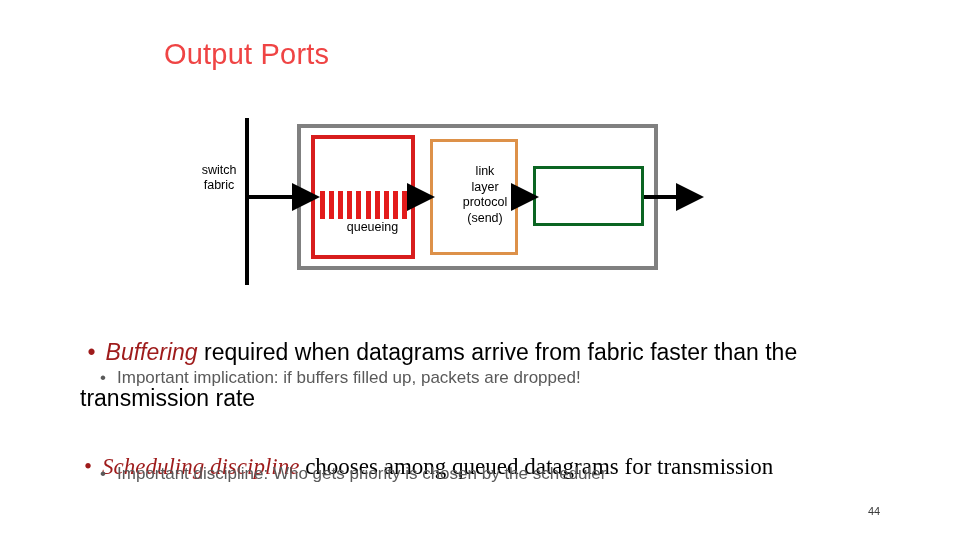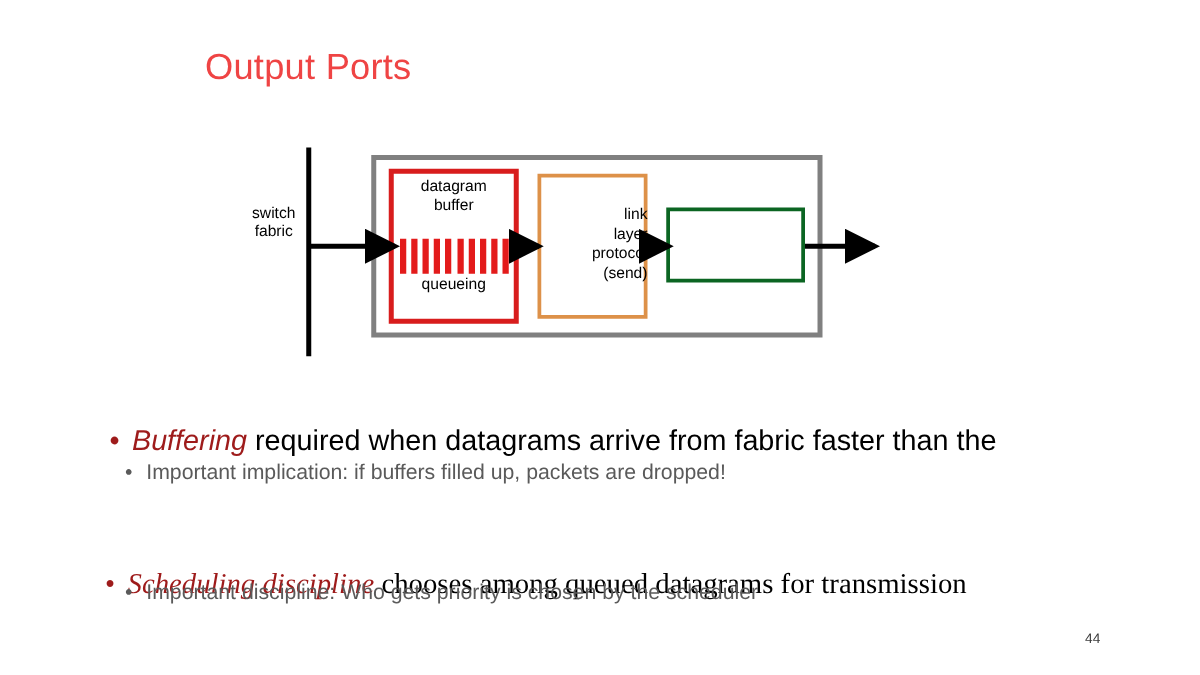--- a/index.html
+++ b/index.html
@@ -101,21 +101,21 @@
   }
   #queueing-bars .q-bar {
     width: 5px;
     height: 28px;
     background: #e31b1b;
   }
   #queueing-label {
     position: absolute;
     left: 311px;
     top: 220px;
-    width: 104px;
+    width: 123px;
     text-align: center;
     font-size: 12.5px;
     color: #000000;
   }
 
   
   #link-layer-box {
     position: absolute;
     left: 430px;
     top: 139px;
@@ -123,24 +123,25 @@
     height: 116px;
     border: 3px solid #dd9149;
     box-sizing: border-box;
     background: #ffffff;
   }
   #link-layer-label {
     position: absolute;
     left: 430px;
     top: 164px;
     width: 88px;
-    text-align: right;
+    text-align: center;
     font-size: 12.5px;
     line-height: 15.5px;
     color: #000000;
+    padding-left: 11px;
   }
 
   
   #line-termination-box {
     position: absolute;
     left: 533px;
     top: 166px;
     width: 111px;
     height: 60px;
     border: 3px solid #0b6522;
@@ -230,21 +231,20 @@
 <div id="diagram">
 
   <div id="switch-fabric-label">switch<br>fabric</div>
 
   <div id="switch-fabric-line"></div>
 
   <div id="output-port-box"></div>
 
   <div id="datagram-buffer-box"></div>
 
-  <div id="datagram-buffer-label">datagram<br>buffer</div>
 
   <div id="queueing-bars">
       <div class="q-bar" style="background: rgb(227, 27, 27);"></div>
       <div class="q-bar" style="background: rgb(227, 27, 27);"></div>
       <div class="q-bar" style="background: rgb(227, 27, 27);"></div>
       <div class="q-bar" style="background: rgb(227, 27, 27);"></div>
       <div class="q-bar" style="background: rgb(227, 27, 27);"></div>
       <div class="q-bar" style="background: rgb(227, 27, 27);"></div>
       <div class="q-bar" style="background: rgb(227, 27, 27);"></div>
       <div class="q-bar" style="background: rgb(227, 27, 27);"></div>
@@ -275,20 +275,21 @@
     <line x1="519" y1="197" x2="535" y2="197" stroke="#000000" stroke-width="4" marker-end="url(#ah)"></line>
 
     <line x1="644" y1="197" x2="700" y2="197" stroke="#000000" stroke-width="4" marker-end="url(#ah)"></line>
   </svg>
 </div>
 
 <div id="bullet-area">
 
   <div class="bullet-l1" id="bullet-1">
     <span class="marker">•</span><span class="emph">Buffering</span><span class="rest"> required when datagrams arrive from fabric faster than the</span>
+    <span class="cont">transmission rate</span>
   </div>
 
   <div class="bullet-l2" id="bullet-1-sub">
     <span class="marker">•</span><span>Important implication: if buffers filled up, packets are dropped!</span>
   </div>
 
   <div class="bullet-l1" id="bullet-2">
     <span class="marker">•</span><span class="emph">Scheduling discipline</span><span class="rest"> chooses among queued datagrams for transmission</span>
   </div>
 

